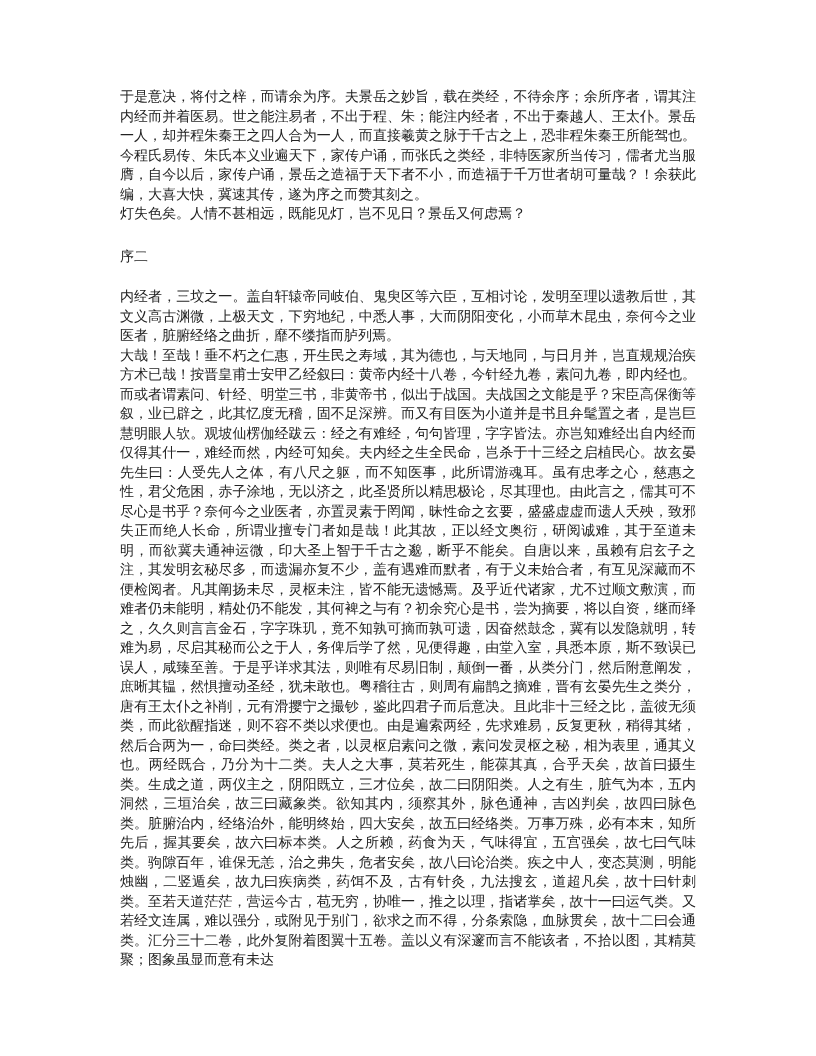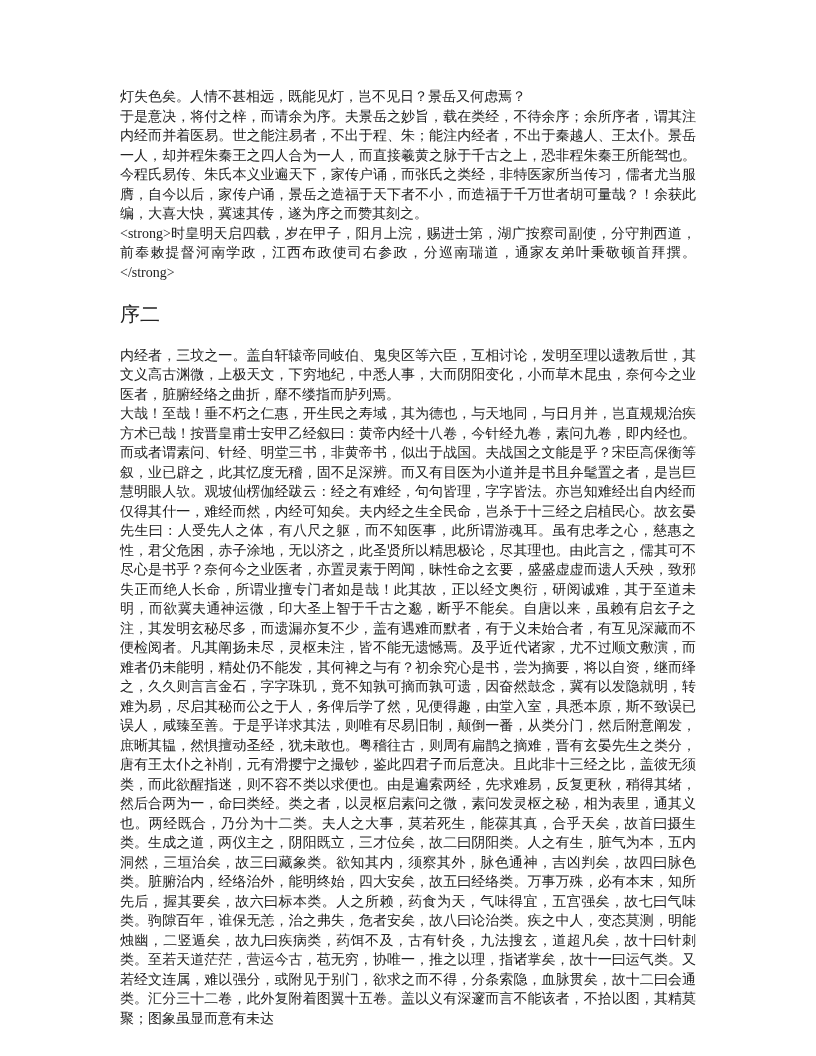--- a/index.html
+++ b/index.html
@@ -21,31 +21,30 @@
     left: 120px;
     top: 87px;
     width: 576px;
     color: #222222;
     font-size: 14px;
     line-height: 19.5px;
     text-align: justify;
   }
   .para { margin: 0; }
   .heading {
-    font-size: 20px;
+    font-size: 14px;
     font-weight: 400;
     margin: 23px 0 21px 0;
     text-align: left;
   }
 </style>
 </head>
 <body>
 
 <div class="page">
   <div class="content">
+    <p class="para">于是意决，将付之梓，而请余为序。夫景岳之妙旨，载在类经，不待余序；余所序者，谓其注内经而并着医易。世之能注易者，不出于程、朱；能注内经者，不出于秦越人、王太仆。景岳一人，却并程朱秦王之四人合为一人，而直接羲黄之脉于千古之上，恐非程朱秦王所能驾也。今程氏易传、朱氏本义业遍天下，家传户诵，而张氏之类经，非特医家所当传习，儒者尤当服膺，自今以后，家传户诵，景岳之造福于天下者不小，而造福于千万世者胡可量哉？！余获此编，大喜大快，冀速其传，遂为序之而赞其刻之。</p>
     <p class="para">灯失色矣。人情不甚相远，既能见灯，岂不见日？景岳又何虑焉？</p>
-    <p class="para">于是意决，将付之梓，而请余为序。夫景岳之妙旨，载在类经，不待余序；余所序者，谓其注内经而并着医易。世之能注易者，不出于程、朱；能注内经者，不出于秦越人、王太仆。景岳一人，却并程朱秦王之四人合为一人，而直接羲黄之脉于千古之上，恐非程朱秦王所能驾也。今程氏易传、朱氏本义业遍天下，家传户诵，而张氏之类经，非特医家所当传习，儒者尤当服膺，自今以后，家传户诵，景岳之造福于天下者不小，而造福于千万世者胡可量哉？！余获此编，大喜大快，冀速其传，遂为序之而赞其刻之。</p>
-    <p class="para">&lt;strong&gt;时皇明天启四载，岁在甲子，阳月上浣，赐进士第，湖广按察司副使，分守荆西道，前奉敕提督河南学政，江西布政使司右参政，分巡南瑞道，通家友弟叶秉敬顿首拜撰。&lt;/strong&gt;</p>
     <div class="heading">序二</div>
     <p class="para">内经者，三坟之一。盖自轩辕帝同岐伯、鬼臾区等六臣，互相讨论，发明至理以遗教后世，其文义高古渊微，上极天文，下穷地纪，中悉人事，大而阴阳变化，小而草木昆虫，奈何今之业医者，脏腑经络之曲折，靡不缕指而胪列焉。</p>
     <p class="para">大哉！至哉！垂不朽之仁惠，开生民之寿域，其为德也，与天地同，与日月并，岂直规规治疾方术已哉！按晋皇甫士安甲乙经叙曰：黄帝内经十八卷，今针经九卷，素问九卷，即内经也。而或者谓素问、针经、明堂三书，非黄帝书，似出于战国。夫战国之文能是乎？宋臣高保衡等叙，业已辟之，此其忆度无稽，固不足深辨。而又有目医为小道并是书且弁髦置之者，是岂巨慧明眼人欤。观坡仙楞伽经跋云：经之有难经，句句皆理，字字皆法。亦岂知难经出自内经而仅得其什一，难经而然，内经可知矣。夫内经之生全民命，岂杀于十三经之启植民心。故玄晏先生曰：人受先人之体，有八尺之躯，而不知医事，此所谓游魂耳。虽有忠孝之心，慈惠之性，君父危困，赤子涂地，无以济之，此圣贤所以精思极论，尽其理也。由此言之，儒其可不尽心是书乎？奈何今之业医者，亦置灵素于罔闻，昧性命之玄要，盛盛虚虚而遗人夭殃，致邪失正而绝人长命，所谓业擅专门者如是哉！此其故，正以经文奥衍，研阅诚难，其于至道未明，而欲冀夫通神运微，印大圣上智于千古之邈，断乎不能矣。自唐以来，虽赖有启玄子之注，其发明玄秘尽多，而遗漏亦复不少，盖有遇难而默者，有于义未始合者，有互见深藏而不便检阅者。凡其阐扬未尽，灵枢未注，皆不能无遗憾焉。及乎近代诸家，尤不过顺文敷演，而难者仍未能明，精处仍不能发，其何裨之与有？初余究心是书，尝为摘要，将以自资，继而绎之，久久则言言金石，字字珠玑，竟不知孰可摘而孰可遗，因奋然鼓念，冀有以发隐就明，转难为易，尽启其秘而公之于人，务俾后学了然，见便得趣，由堂入室，具悉本原，斯不致误已误人，咸臻至善。于是乎详求其法，则唯有尽易旧制，颠倒一番，从类分门，然后附意阐发，庶晰其韫，然惧擅动圣经，犹未敢也。粤稽往古，则周有扁鹊之摘难，晋有玄晏先生之类分，唐有王太仆之补削，元有滑撄宁之撮钞，鉴此四君子而后意决。且此非十三经之比，盖彼无须类，而此欲醒指迷，则不容不类以求便也。由是遍索两经，先求难易，反复更秋，稍得其绪，然后合两为一，命曰类经。类之者，以灵枢启素问之微，素问发灵枢之秘，相为表里，通其义也。两经既合，乃分为十二类。夫人之大事，莫若死生，能葆其真，合乎天矣，故首曰摄生类。生成之道，两仪主之，阴阳既立，三才位矣，故二曰阴阳类。人之有生，脏气为本，五内洞然，三垣治矣，故三曰藏象类。欲知其内，须察其外，脉色通神，吉凶判矣，故四曰脉色类。脏腑治内，经络治外，能明终始，四大安矣，故五曰经络类。万事万殊，必有本末，知所先后，握其要矣，故六曰标本类。人之所赖，药食为天，气味得宜，五宫强矣，故七曰气味类。驹隙百年，谁保无恙，治之弗失，危者安矣，故八曰论治类。疾之中人，变态莫测，明能烛幽，二竖遁矣，故九曰疾病类，药饵不及，古有针灸，九法搜玄，道超凡矣，故十曰针刺类。至若天道茫茫，营运今古，苞无穷，协唯一，推之以理，指诸掌矣，故十一曰运气类。又若经文连属，难以强分，或附见于别门，欲求之而不得，分条索隐，血脉贯矣，故十二曰会通类。汇分三十二卷，此外复附着图翼十五卷。盖以义有深邃而言不能该者，不拾以图，其精莫聚；图象虽显而意有未达</p>
   </div>
 </div>
 
 </body></html>

